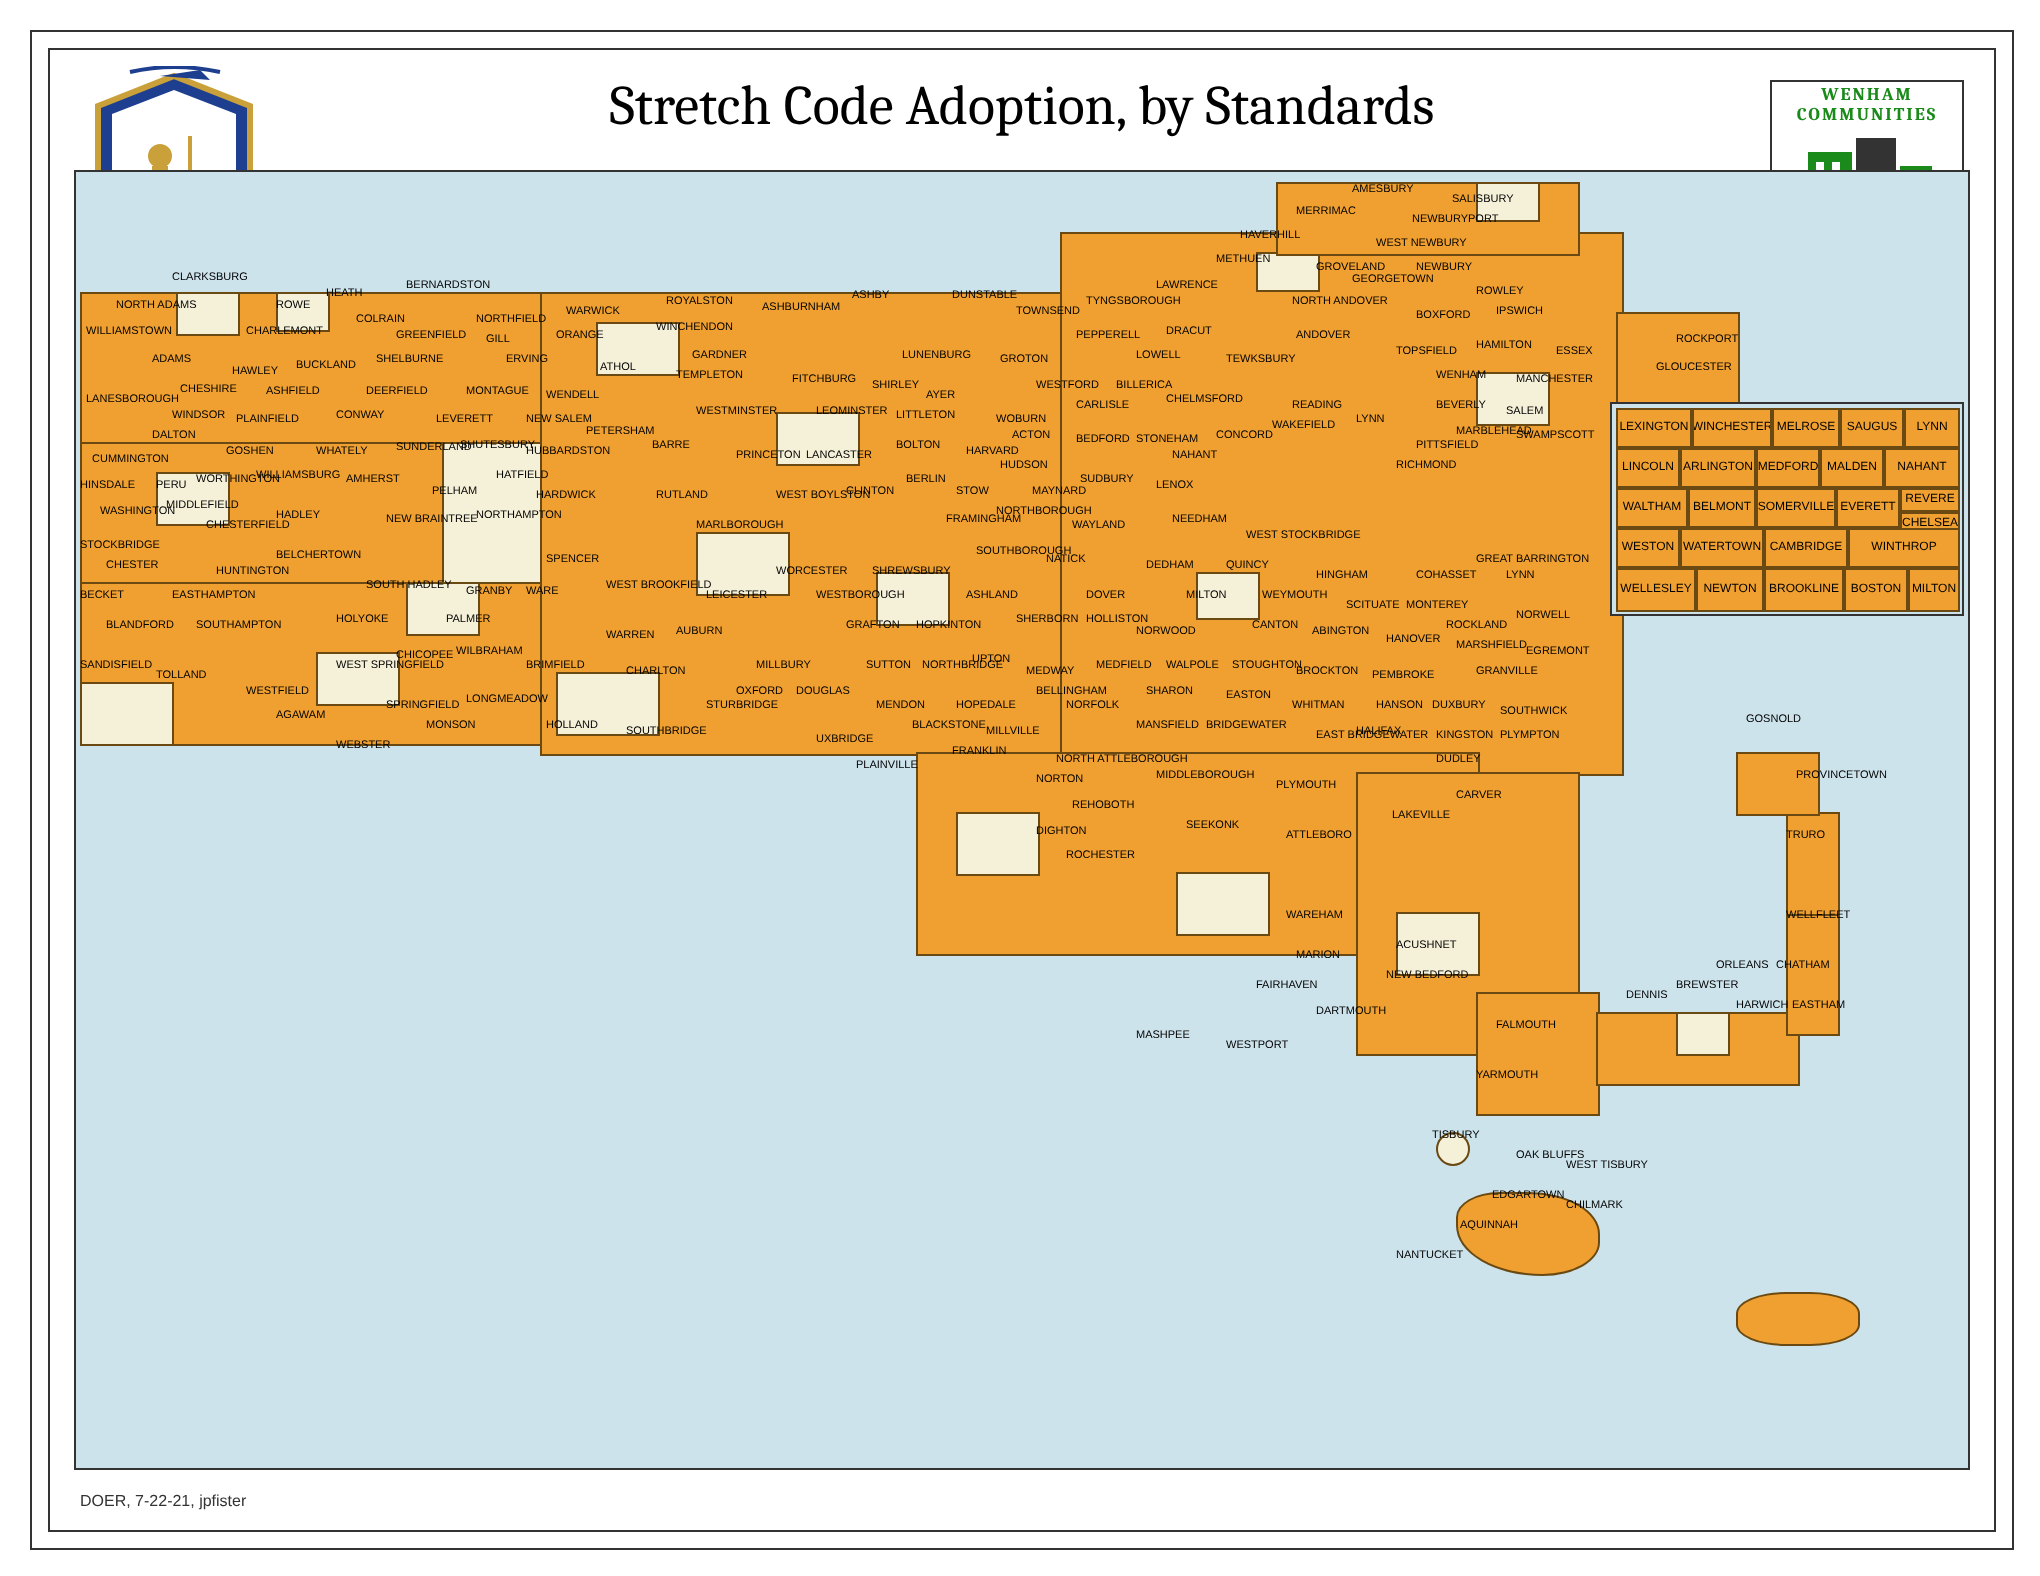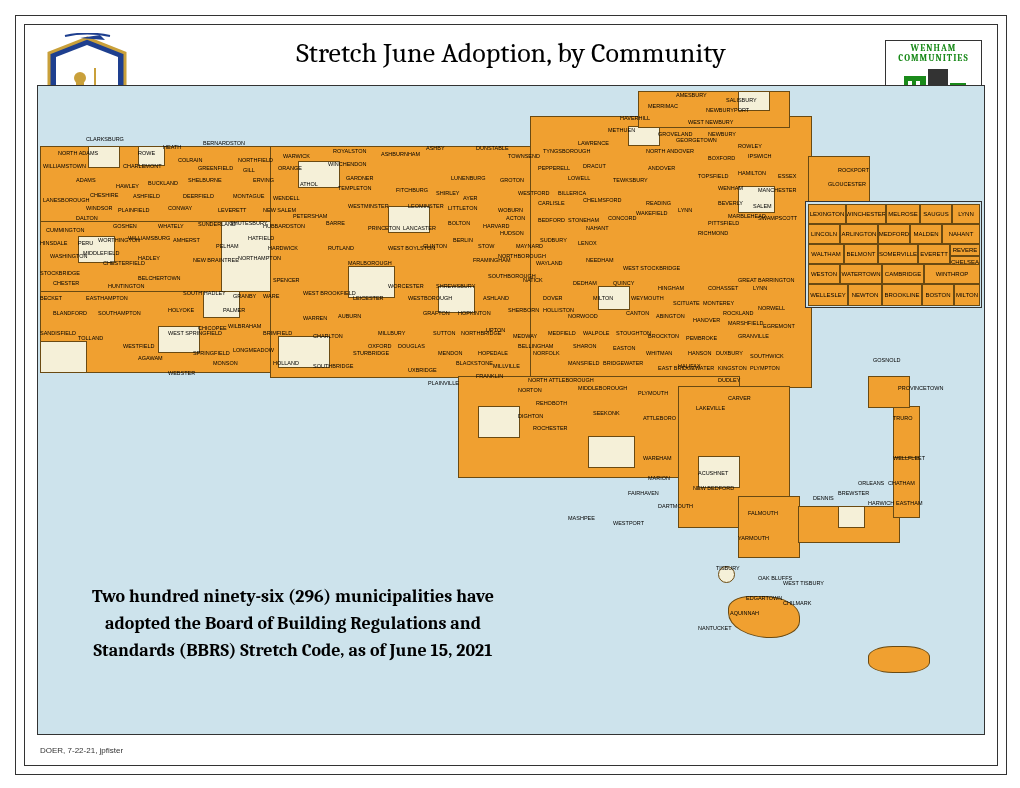--- a/index.html
+++ b/index.html
@@ -141,21 +141,21 @@
         <path d="M47 5 L85 20 L85 60 Q85 95 47 108 Q9 95 9 60 L9 20 Z" fill="#1e3f8f" stroke="#c9a03a" stroke-width="3"></path>
         <path d="M47 12 L78 24 L78 58 Q78 88 47 100 Q16 88 16 58 L16 24 Z" fill="#fff"></path>
         <circle cx="40" cy="45" r="6" fill="#c9a03a"></circle>
         <rect x="36" y="50" width="8" height="25" fill="#c9a03a"></rect>
         <line x1="55" y1="35" x2="55" y2="75" stroke="#c9a03a" stroke-width="2"></line>
         <path d="M25 3 Q47 -2 70 3" stroke="#1e3f8f" stroke-width="2" fill="none"></path>
         <path d="M30 0 L50 -3 L55 2 Z" fill="#1e3f8f" transform="translate(10,5)"></path>
       </svg>
     </div>
 
-    <div class="title">Stretch June Adoption, by Community</div>
+    <div class="title">Stretch Code Adoption, by Standards</div>
 
     <div class="green-badge">
       <div class="arc">WENHAM COMMUNITIES</div>
       <svg viewBox="0 0 95 100" style="position:absolute;top:0;left:0;">
         <rect x="18" y="35" width="22" height="35" fill="#1a8a1a"></rect>
         <rect x="42" y="28" width="20" height="42" fill="#333"></rect>
         <rect x="64" y="42" width="16" height="28" fill="#1a8a1a"></rect>
         <rect x="22" y="40" width="4" height="4" fill="#fff"></rect>
         <rect x="30" y="40" width="4" height="4" fill="#fff"></rect>
         <rect x="22" y="48" width="4" height="4" fill="#fff"></rect>
@@ -529,20 +529,19 @@
         <div class="cell" style="left:76px;top:62px;width:40px;height:18px;">CAMBRIDGE</div>
         <div class="cell" style="left:118px;top:62px;width:54px;height:18px;">WINTHROP</div>
 
         <div class="cell" style="left:2px;top:82px;width:38px;height:20px;">WELLESLEY</div>
         <div class="cell" style="left:42px;top:82px;width:32px;height:20px;">NEWTON</div>
         <div class="cell" style="left:76px;top:82px;width:38px;height:20px;">BROOKLINE</div>
         <div class="cell" style="left:116px;top:82px;width:30px;height:20px;">BOSTON</div>
         <div class="cell" style="left:148px;top:82px;width:24px;height:20px;">MILTON</div>
       </div>
 
-      <div class="subtitle">Two hundred ninety-six (296) municipalities have adopted the Board of Building Regulations and Standards (BBRS) Stretch Code, as of June 15, 2021</div>
 
     </div>
 
     <div class="credit">DOER, 7-22-21, jpfister</div>
 
   </div>
 </div>
 
 </body></html>

